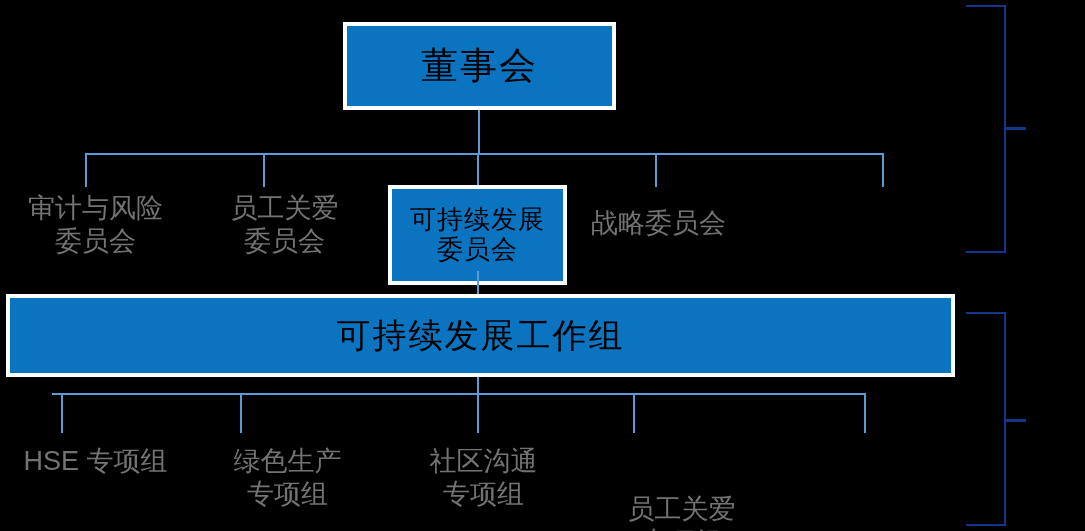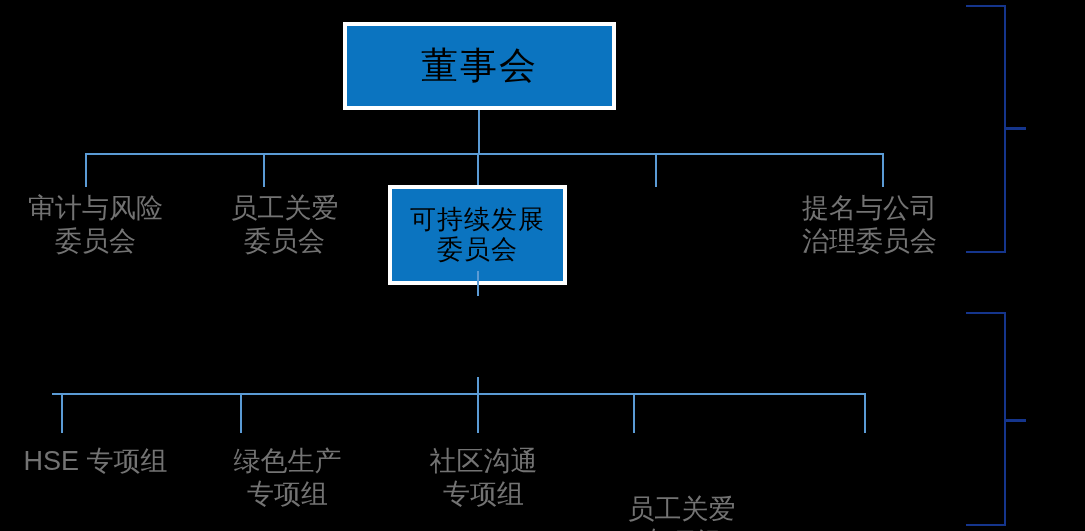--- a/index.html
+++ b/index.html
@@ -129,26 +129,26 @@
 
   <div class="node-text tier2 n-audit">审计与风险
 委员会</div>
 
   <div class="node-text tier2 n-remun">员工关爱
 委员会</div>
 
   <div class="box box-sustain-committee">可持续发展
 委员会</div>
 
+  <div class="node-text n-strategy">战略委员会</div>
 
-  <div class="node-text tier2 n-nominate">提名与公司
-治理委员会</div>
 
   <div class="conn v" style="left:477px; top:271px; height:25px;"></div>
 
+  <div class="box box-workgroup">可持续发展工作组</div>
 
   <div class="conn v" style="left:477px; top:377px; height:17px;"></div>
 
   <div class="conn h" style="left:52px; top:393px; width:814px; height:2px;"></div>
 
   <div class="conn v" style="left:61px;  top:393px; height:40px;"></div>
   <div class="conn v" style="left:240px; top:393px; height:40px;"></div>
   <div class="conn v" style="left:477px; top:393px; height:40px;"></div>
   <div class="conn v" style="left:633px; top:393px; height:40px;"></div>
   <div class="conn v" style="left:864px; top:393px; height:40px;"></div>

